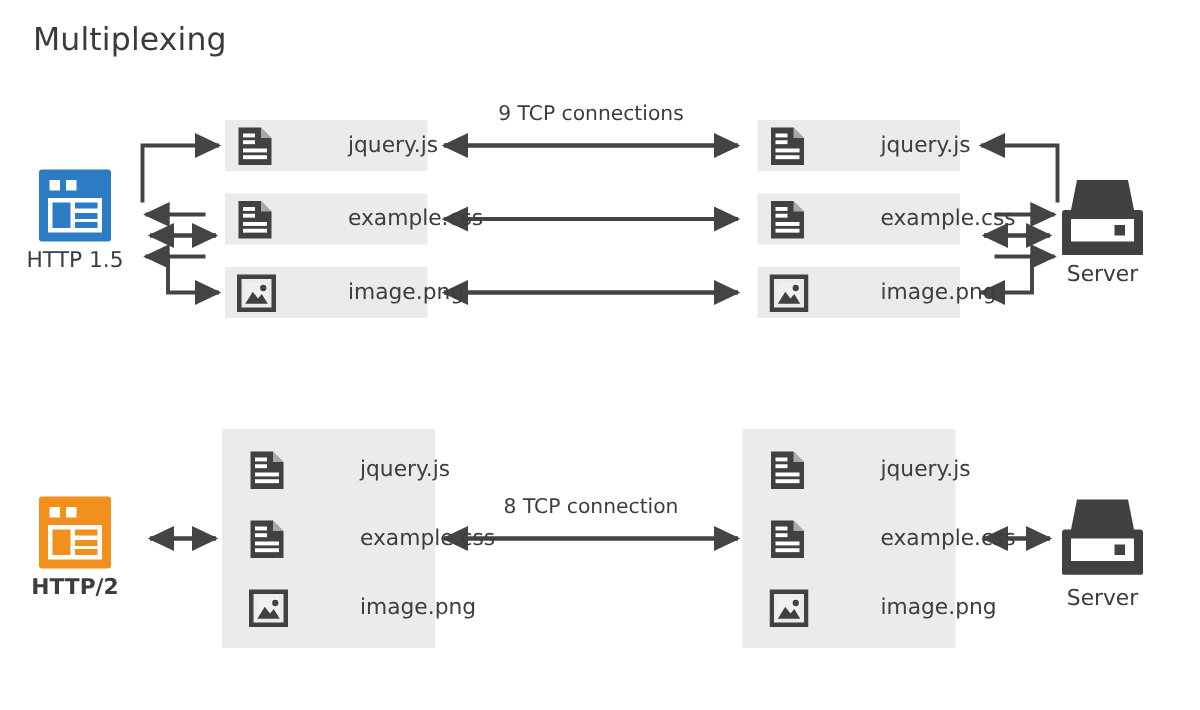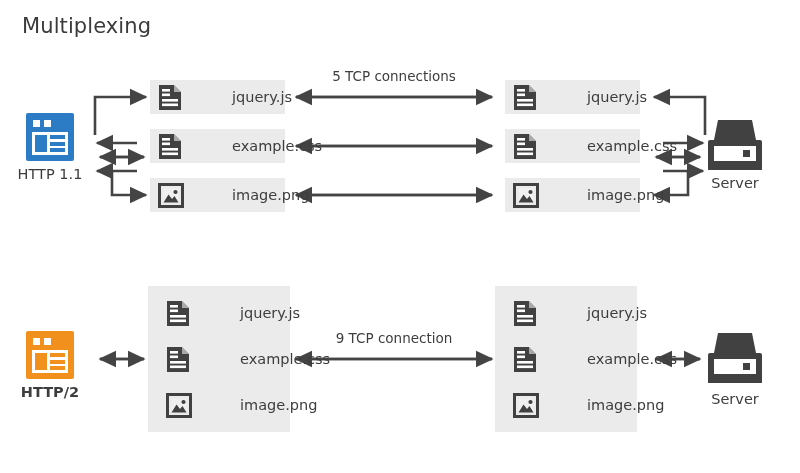--- a/index.html
+++ b/index.html
@@ -190,21 +190,21 @@
   <div class="endpoint" style="left:5px; top:113px;">
     <div class="browser-icon" style="background:#2b7cc4;">
       <span class="dot d1"></span>
       <span class="dot d2"></span>
       <span class="frame"></span>
       <span class="left-blk" style="background:#2b7cc4;"></span>
       <span class="bar b1" style="background:#2b7cc4;"></span>
       <span class="bar b2" style="background:#2b7cc4;"></span>
       <span class="bar b3" style="background:#2b7cc4;"></span>
     </div>
-    <div class="cap">HTTP 1.1</div>
+    <div class="cap">HTTP 1.5</div>
   </div>
 
   <div class="resbox" style="left:150px; top:80px; width:135px; height:34px;">
     <div class="resrow" style="left:8px; top:0px;">
       <span class="doc-icon">
         <svg viewBox="0 0 24 27" width="24" height="27">
           <path d="M1,1 L16,1 L23,8 L23,26 L1,26 z" fill="#414141"></path>
           <path d="M16,1 L23,8 L16,8 z" fill="#ffffff" opacity="0.55"></path>
           <rect x="4" y="5" width="8" height="2.6" fill="#ffffff"></rect>
           <rect x="4" y="9.5" width="8" height="2.6" fill="#ffffff"></rect>
@@ -285,21 +285,21 @@
           <rect x="1.5" y="2.5" width="23" height="22" fill="none" stroke="#414141" stroke-width="3"></rect>
           <rect x="5.5" y="6.5" width="15" height="14" fill="#f0f0f0"></rect>
           <circle cx="17.5" cy="10" r="2.1" fill="#414141"></circle>
           <path d="M5.5,20.5 L10.5,12.5 L14,17 L16.5,14 L20.5,20.5 z" fill="#414141"></path>
         </svg>
       </span>
       <span class="rlabel">image.png</span>
     </div>
   </div>
 
-  <div class="conn-label" style="left:296px; top:68px; width:196px;">5 TCP connections</div>
+  <div class="conn-label" style="left:296px; top:68px; width:196px;">9 TCP connections</div>
 
   <div class="endpoint" style="left:690px; top:113px;">
     <div style="height:57px;"></div>
     <div class="cap">Server</div>
   </div>
 
   <div class="endpoint" style="left:5px; top:331px;font-weight:bold;">
     <div class="browser-icon" style="background:#f2901e;">
       <span class="dot d1"></span>
       <span class="dot d2"></span>
@@ -385,20 +385,20 @@
           <rect x="1.5" y="2.5" width="23" height="22" fill="none" stroke="#414141" stroke-width="3"></rect>
           <rect x="5.5" y="6.5" width="15" height="14" fill="#f0f0f0"></rect>
           <circle cx="17.5" cy="10" r="2.1" fill="#414141"></circle>
           <path d="M5.5,20.5 L10.5,12.5 L14,17 L16.5,14 L20.5,20.5 z" fill="#414141"></path>
         </svg>
       </span>
       <span class="rlabel">image.png</span>
     </div>
   </div>
 
-  <div class="conn-label" style="left:296px; top:330px; width:196px;">9 TCP connection</div>
+  <div class="conn-label" style="left:296px; top:330px; width:196px;">8 TCP connection</div>
 
   <div class="endpoint" style="left:690px; top:326px;">
     <div style="height:60px;"></div>
     <div class="cap">Server</div>
   </div>
 
 </div>
 
 </body></html>

